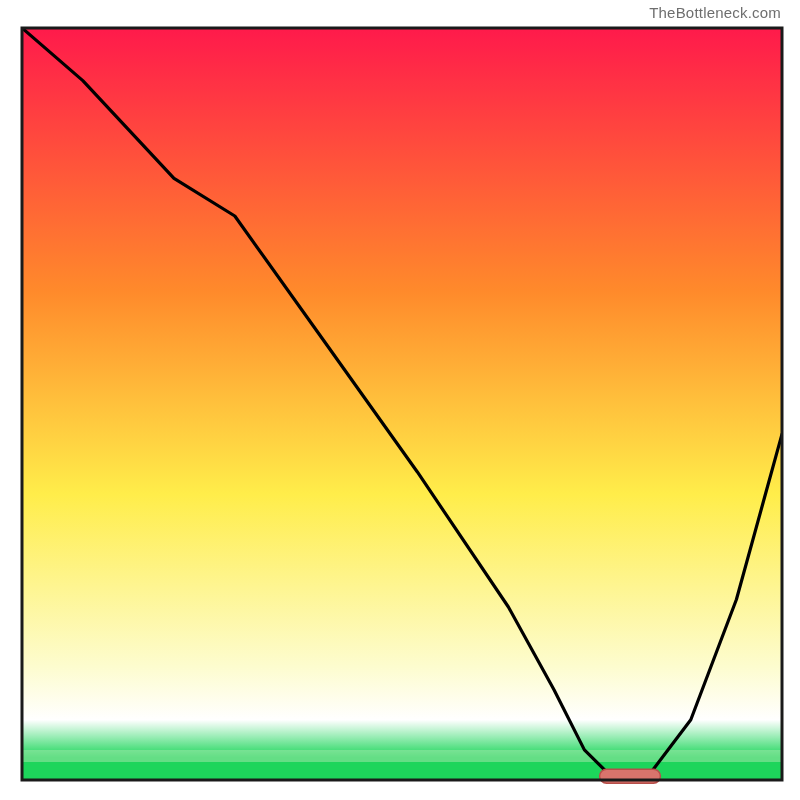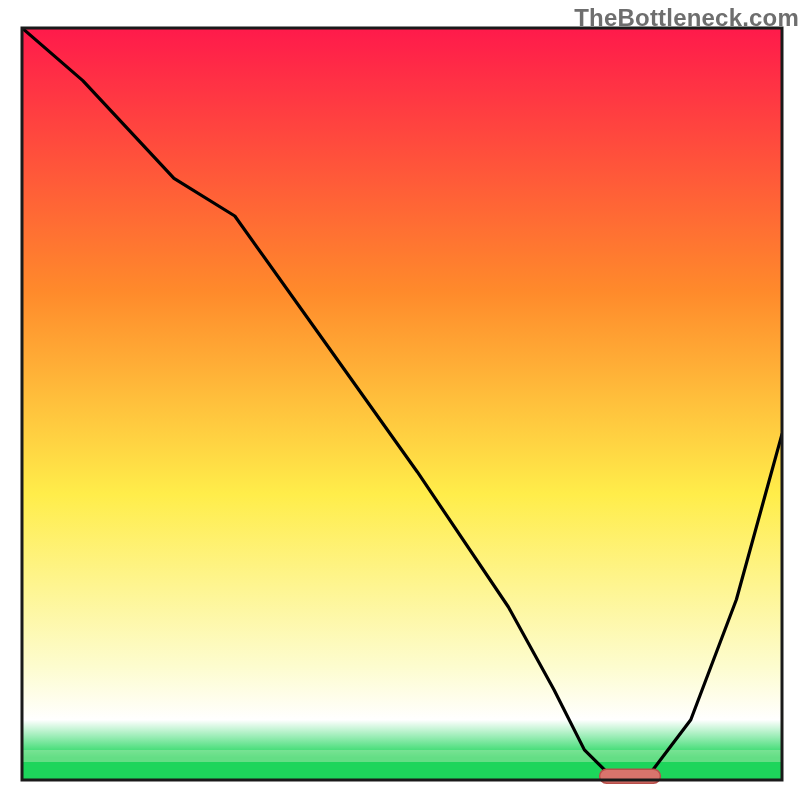--- a/index.html
+++ b/index.html
@@ -12,23 +12,23 @@
     font-family: Arial, Helvetica, sans-serif;
   }
   .canvas {
     position: relative;
     width: 800px;
     height: 800px;
   }
   .watermark {
     position: absolute;
     top: 4px;
-    right: 1px;
-    font-size: 24px;
-    font-weight: 700;
+    right: 19px;
+    font-size: 15px;
+    font-weight: 400;
     color: #6e6e6e;
     letter-spacing: 0.2px;
   }
   svg.plot {
     position: absolute;
     left: 0;
     top: 0;
     width: 800px;
     height: 800px;
   }

